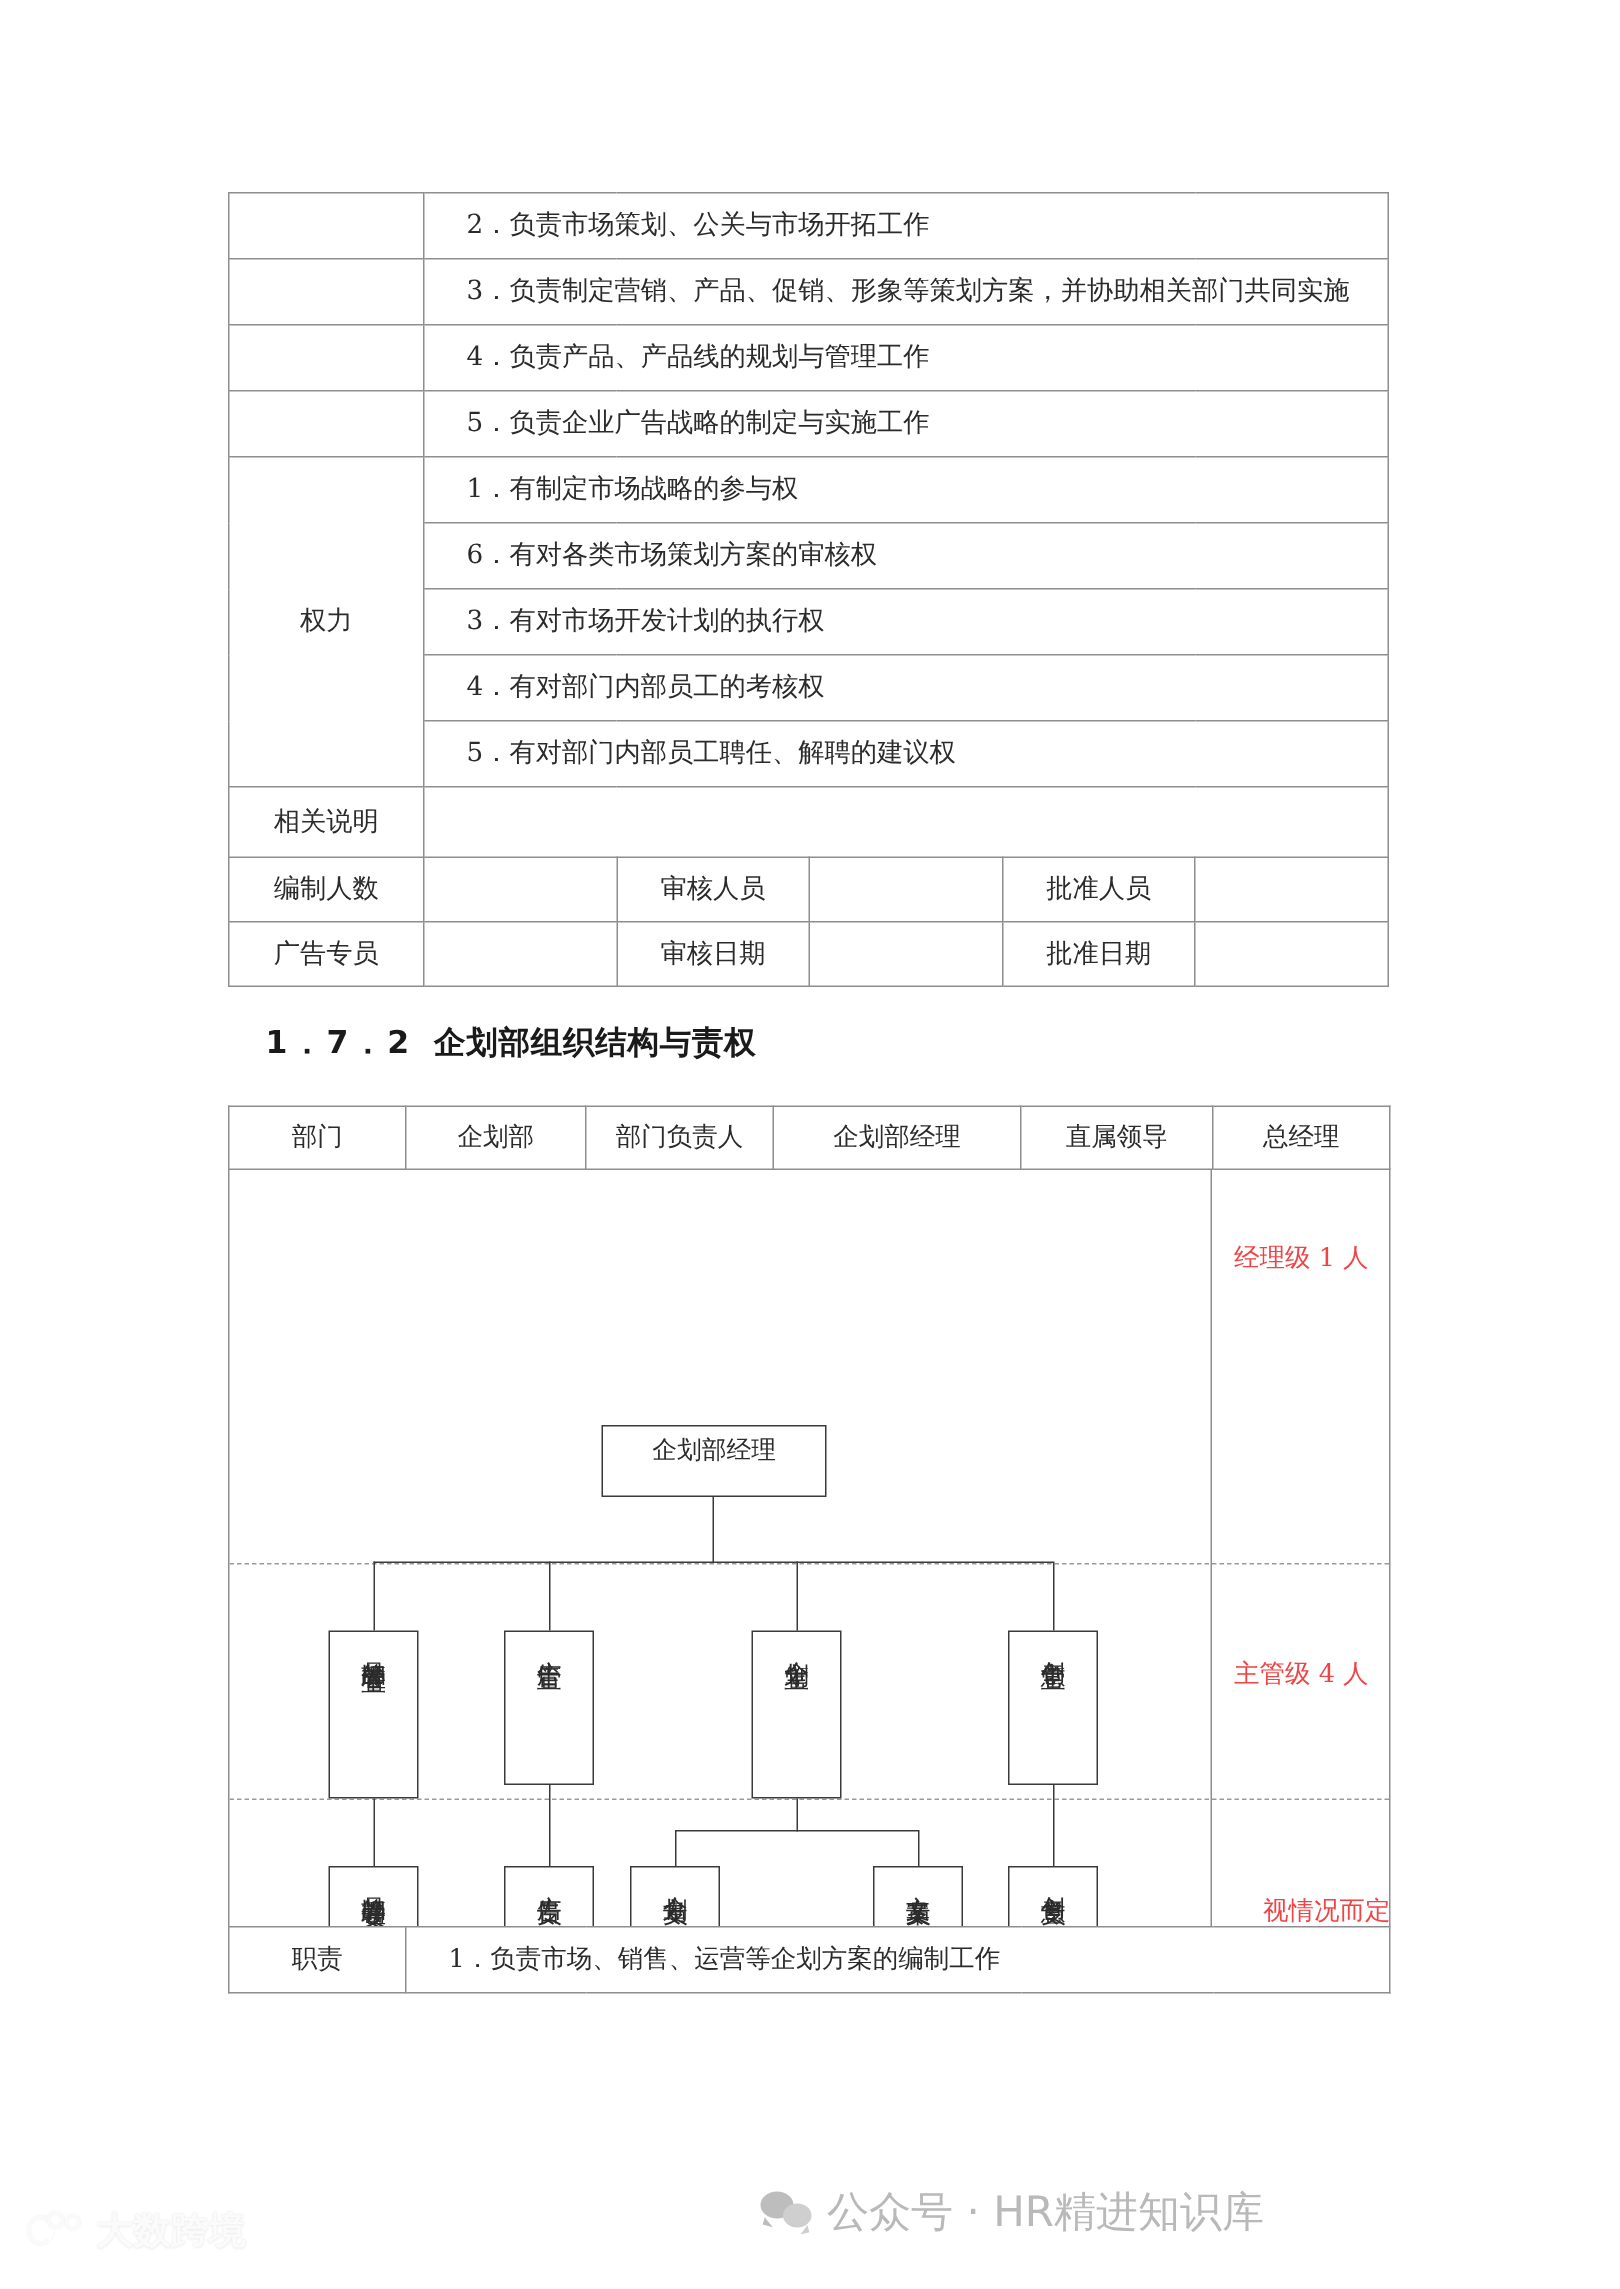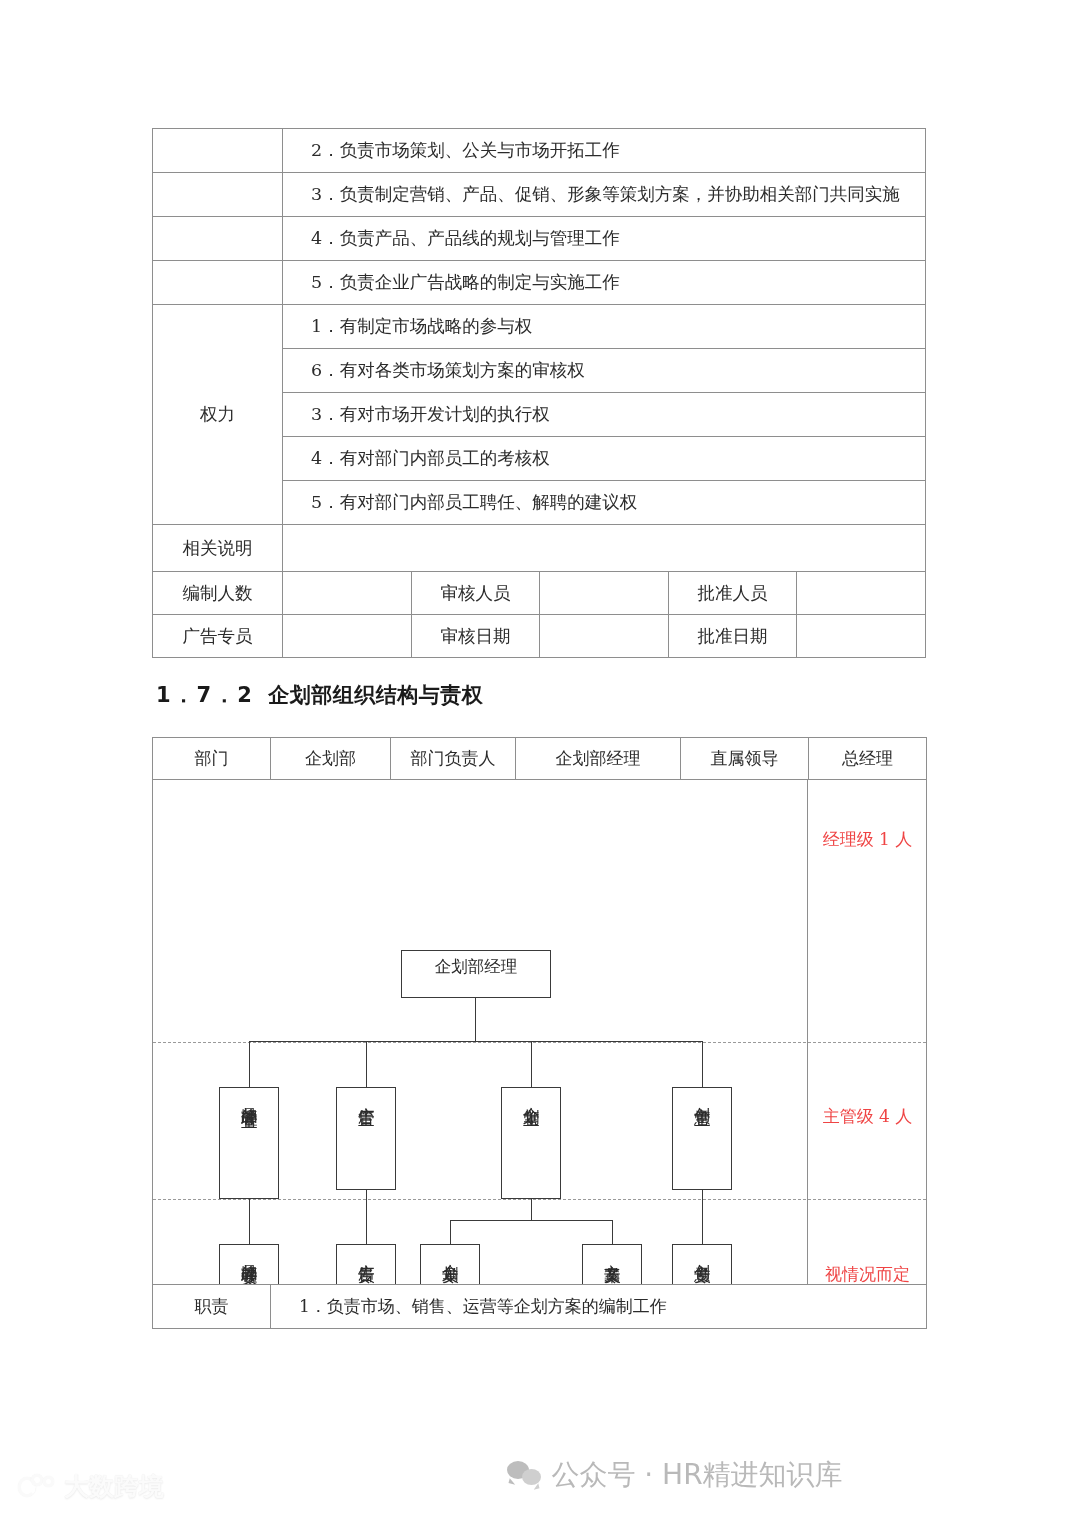--- a/index.html
+++ b/index.html
@@ -50,21 +50,21 @@
   #table-duty tr.r-note td { height: 47px; }
   #table-duty tr.r-sign td { height: 43px; }
   #table-duty td.sig-label { width: 130px; }
   #table-duty td.sig-blank { width: 128px; }
 
   .numlist-cell { padding-left: 28px !important; }
 
   
   .section-heading {
     position: absolute;
-    left: 156px; top: 681px;
+    left: 177px; top: 681px;
     font-family: "DejaVu Sans", "Liberation Sans", sans-serif;
     font-size: 21px;
     font-weight: bold;
     color: #1a1a1a;
     letter-spacing: 0.5px;
     white-space: nowrap;
   }
   .section-heading .sec-num { letter-spacing: 2.5px; margin-right: 14px; }
 
   
@@ -399,21 +399,21 @@
                 <div class="vwrap">
                   <span class="vtext">创意专员</span>
                 </div>
               </div>
 
             </div>
 
             <div class="chart-right">
               <div class="band-label" style="top:48px;">经理级 1 人</div>
               <div class="band-label" style="top:325px;">主管级 4 人</div>
-              <div class="band-label" style="top:483px;">视情况而定</div>
+              <div class="band-label" style="top:483px;text-align:right;">视情况而定</div>
             </div>
 
           </div>
         </td>
       </tr>
 
       <tr class="r-resp">
         <td class="c-center">职责</td>
         <td class="c-left numlist-cell" colspan="5">1．负责市场、销售、运营等企划方案的编制工作</td>
       </tr>

